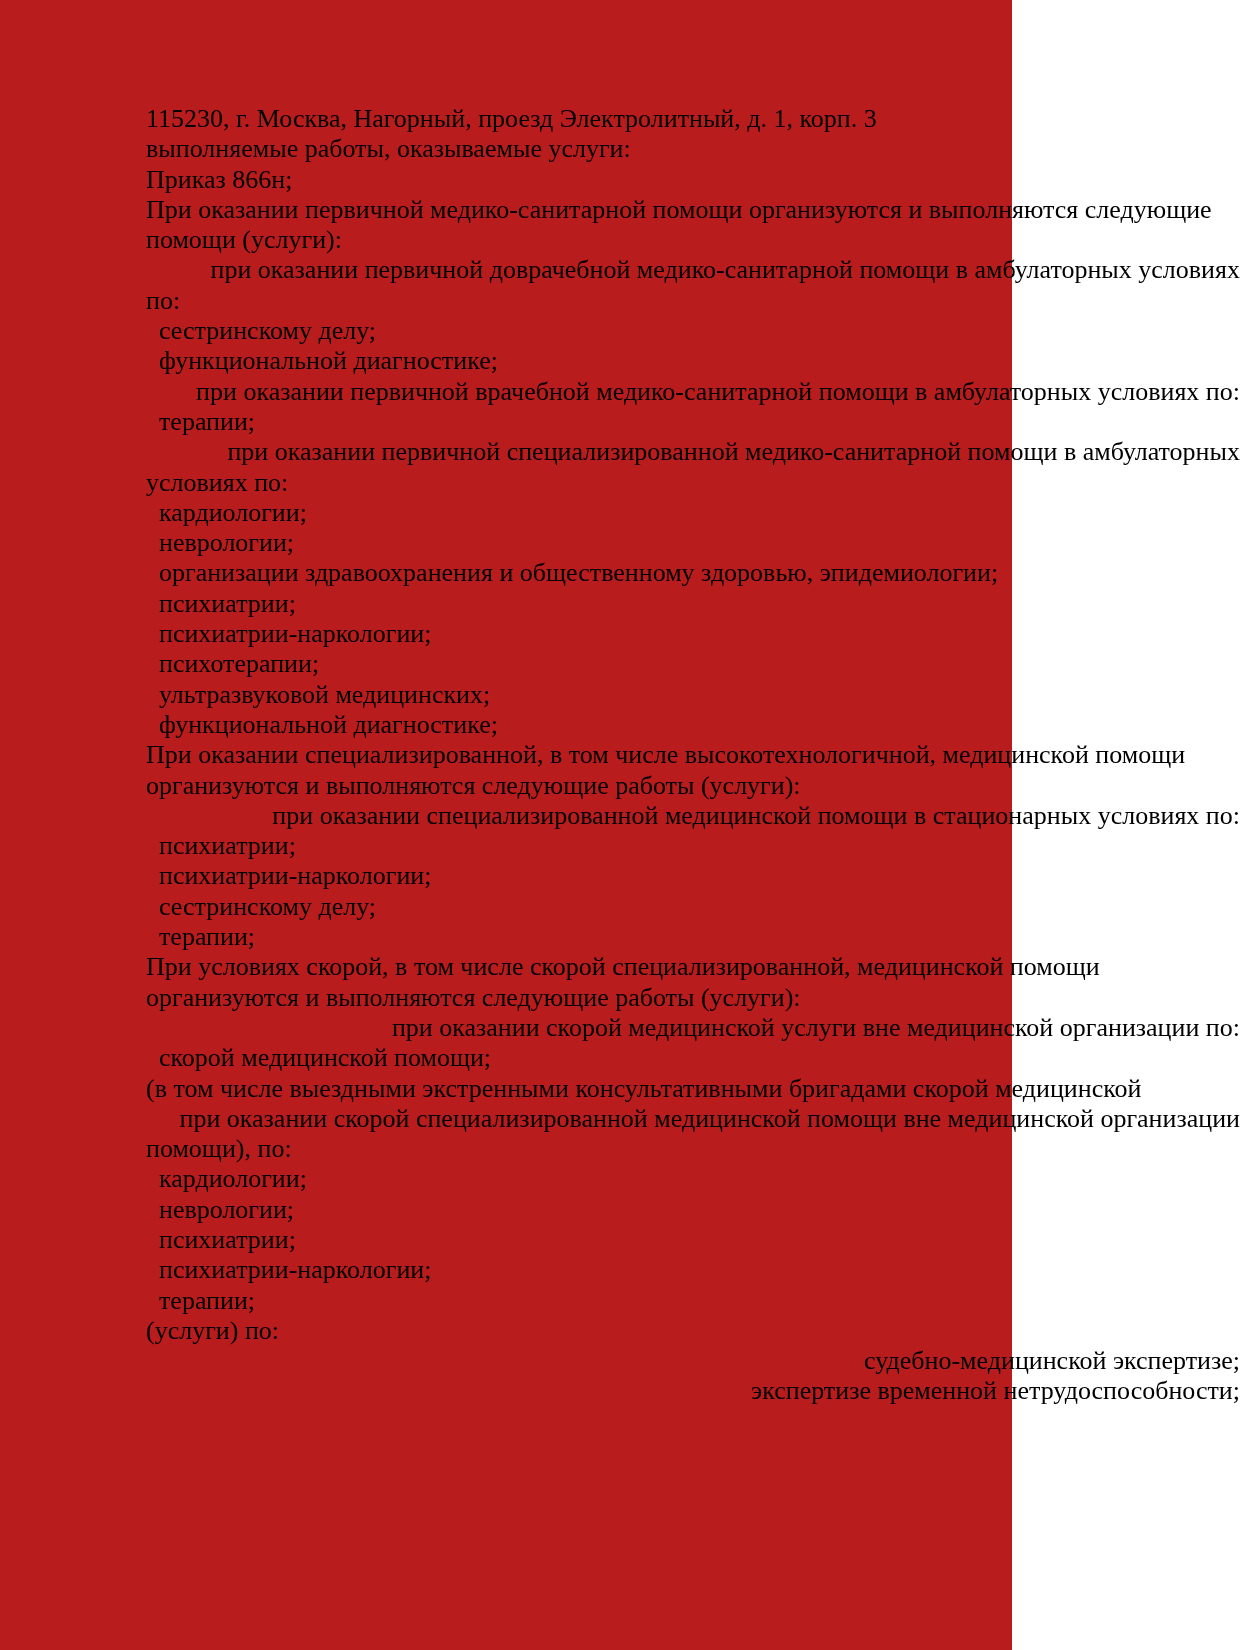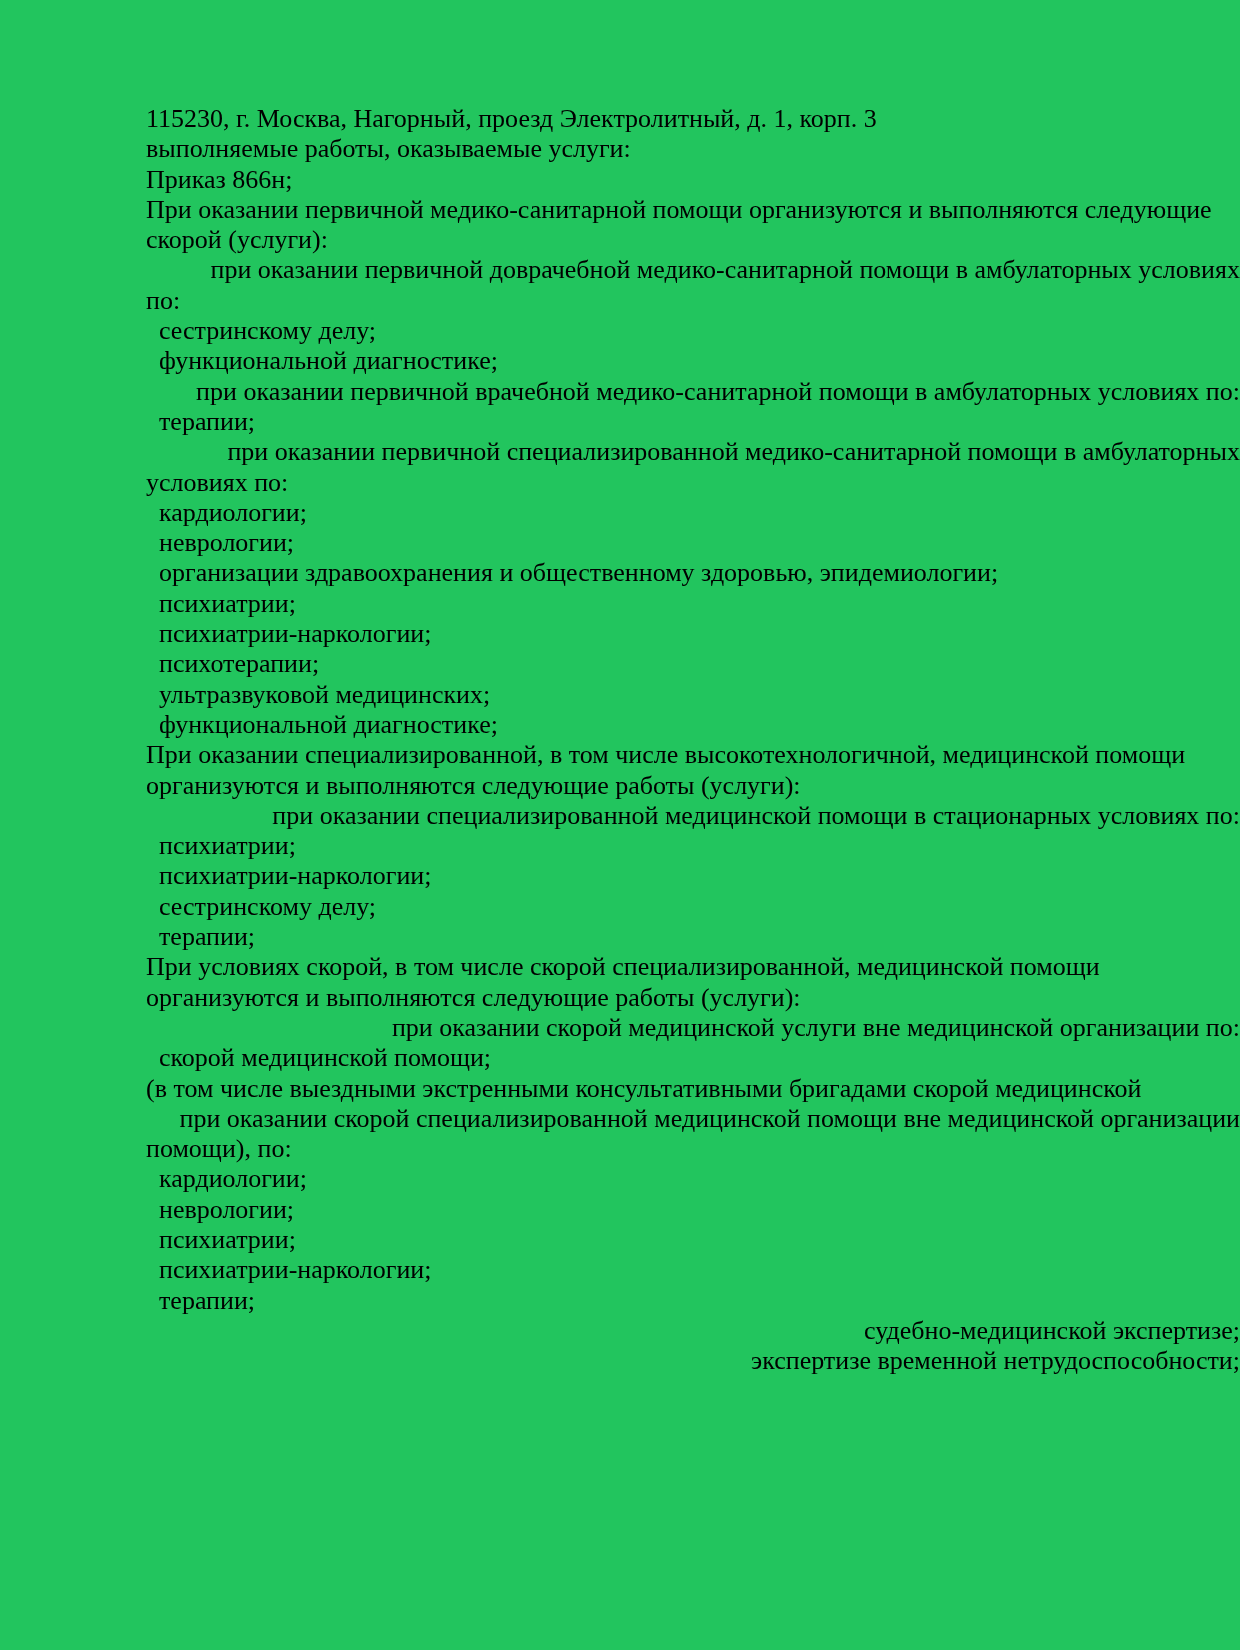--- a/index.html
+++ b/index.html
@@ -11,23 +11,23 @@
   body {
     width: 1240px;
     height: 1650px;
     position: relative;
     overflow: hidden;
   }
   .page {
     position: absolute;
     left: 0;
     top: 0;
-    width: 1240px;
+    width: 1012px;
     height: 1650px;
-    background: #22c55e;
+    background: #b91c1c;
   }
   .text-block {
     position: absolute;
     left: 146px;
     top: 104px;
     width: 1094px;
   }
   .doc-line {
     font-family: "Liberation Serif", "DejaVu Serif", serif;
     font-size: 26px;
@@ -42,21 +42,21 @@
 </style>
 </head>
 <body>
 
 <div class="page">
   <div class="text-block" id="doc-lines">
       <div class="doc-line indent-0">115230, г. Москва, Нагорный, проезд Электролитный, д. 1, корп. 3</div>
       <div class="doc-line indent-0">выполняемые работы, оказываемые услуги:</div>
       <div class="doc-line indent-0">Приказ 866н;</div>
       <div class="doc-line indent-0">При оказании первичной медико-санитарной помощи организуются и выполняются следующие</div>
-      <div class="doc-line indent-0">скорой (услуги):</div>
+      <div class="doc-line indent-0">помощи (услуги):</div>
       <div class="doc-line indent-1">при оказании первичной доврачебной медико-санитарной помощи в амбулаторных условиях</div>
       <div class="doc-line indent-0">по:</div>
       <div class="doc-line indent-2">сестринскому делу;</div>
       <div class="doc-line indent-2">функциональной диагностике;</div>
       <div class="doc-line indent-1">при оказании первичной врачебной медико-санитарной помощи в амбулаторных условиях по:</div>
       <div class="doc-line indent-2">терапии;</div>
       <div class="doc-line indent-1">при оказании первичной специализированной медико-санитарной помощи в амбулаторных</div>
       <div class="doc-line indent-0">условиях по:</div>
       <div class="doc-line indent-2">кардиологии;</div>
       <div class="doc-line indent-2">неврологии;</div>
@@ -78,16 +78,17 @@
       <div class="doc-line indent-1">при оказании скорой медицинской услуги вне медицинской организации по:</div>
       <div class="doc-line indent-2">скорой медицинской помощи;</div>
       <div class="doc-line indent-0">(в том числе выездными экстренными консультативными бригадами скорой медицинской</div>
       <div class="doc-line indent-1">при оказании скорой специализированной медицинской помощи вне медицинской организации</div>
       <div class="doc-line indent-0">помощи), по:</div>
       <div class="doc-line indent-2">кардиологии;</div>
       <div class="doc-line indent-2">неврологии;</div>
       <div class="doc-line indent-2">психиатрии;</div>
       <div class="doc-line indent-2">психиатрии-наркологии;</div>
       <div class="doc-line indent-2">терапии;</div>
+      <div class="doc-line indent-0">(услуги) по:</div>
       <div class="doc-line indent-1">судебно-медицинской экспертизе;</div>
       <div class="doc-line indent-1">экспертизе временной нетрудоспособности;</div>
     </div>
 </div>
 
 </body></html>

